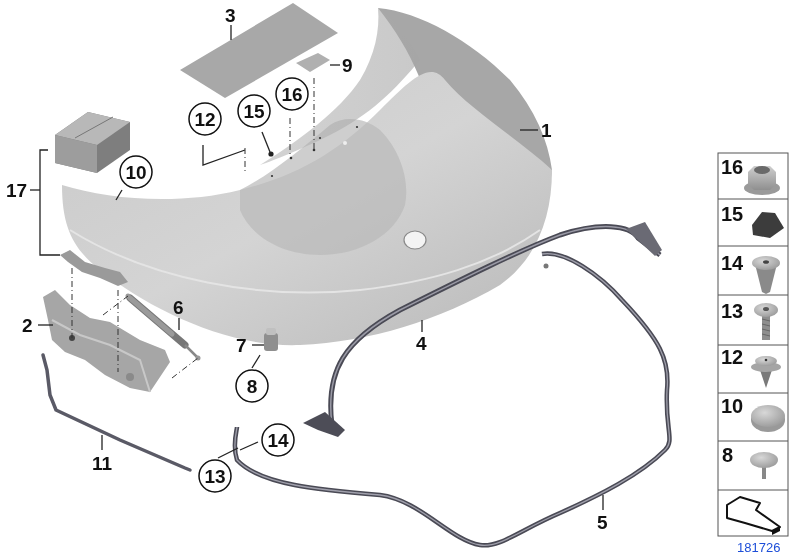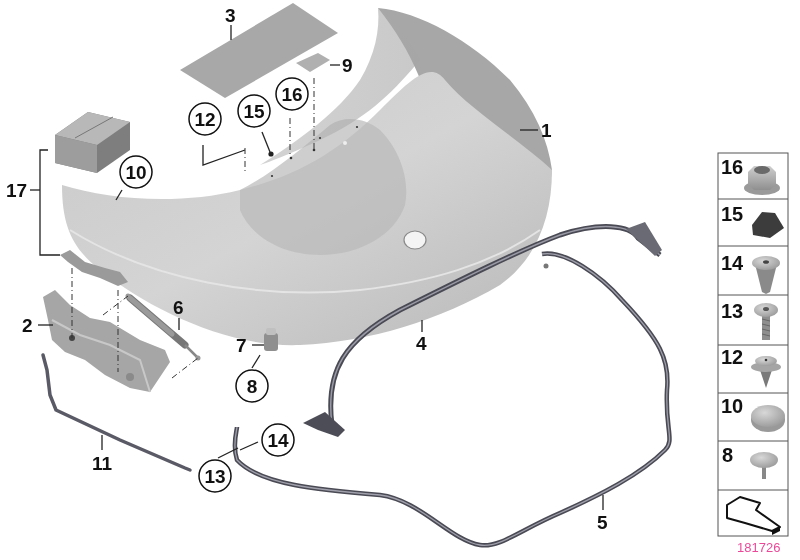--- a/index.html
+++ b/index.html
@@ -3,21 +3,21 @@
 <meta charset="utf-8">
 <style>
   html, body { margin: 0; padding: 0; background: #ffffff; }
   body { width: 800px; height: 560px; position: relative; overflow: hidden; font-family: "Liberation Sans", sans-serif; }
   #diagram { position: absolute; left: 0; top: 0; width: 800px; height: 560px; }
   .callout-text { font-family: "Liberation Sans", sans-serif; font-weight: bold; font-size: 19px; fill: #111; }
   .circle-text { font-family: "Liberation Sans", sans-serif; font-weight: bold; font-size: 19px; fill: #111; text-anchor: middle; }
   .legend-num { font-family: "Liberation Sans", sans-serif; font-weight: bold; font-size: 20px; fill: #111; }
   .leader { stroke: #222; stroke-width: 1.3; fill: none; }
   .dash { stroke: #333; stroke-width: 1; stroke-dasharray: 6 3 1 3; fill: none; }
-  .ref-id { position: absolute; left: 737px; top: 540px; font-size: 13px; color: #ec4899; font-family: "Liberation Sans", sans-serif; }
+  .ref-id { position: absolute; left: 737px; top: 540px; font-size: 13px; color: #1d4ed8; font-family: "Liberation Sans", sans-serif; }
 </style>
 </head>
 <body>
 
 <svg id="diagram" viewBox="0 0 800 560" xmlns="http://www.w3.org/2000/svg">
   <defs>
     <linearGradient id="lidGrad" x1="0" y1="0" x2="1" y2="1">
       <stop offset="0" stop-color="#c9c9c9"></stop>
       <stop offset="0.5" stop-color="#d4d4d4"></stop>
       <stop offset="1" stop-color="#b8b8b8"></stop>

